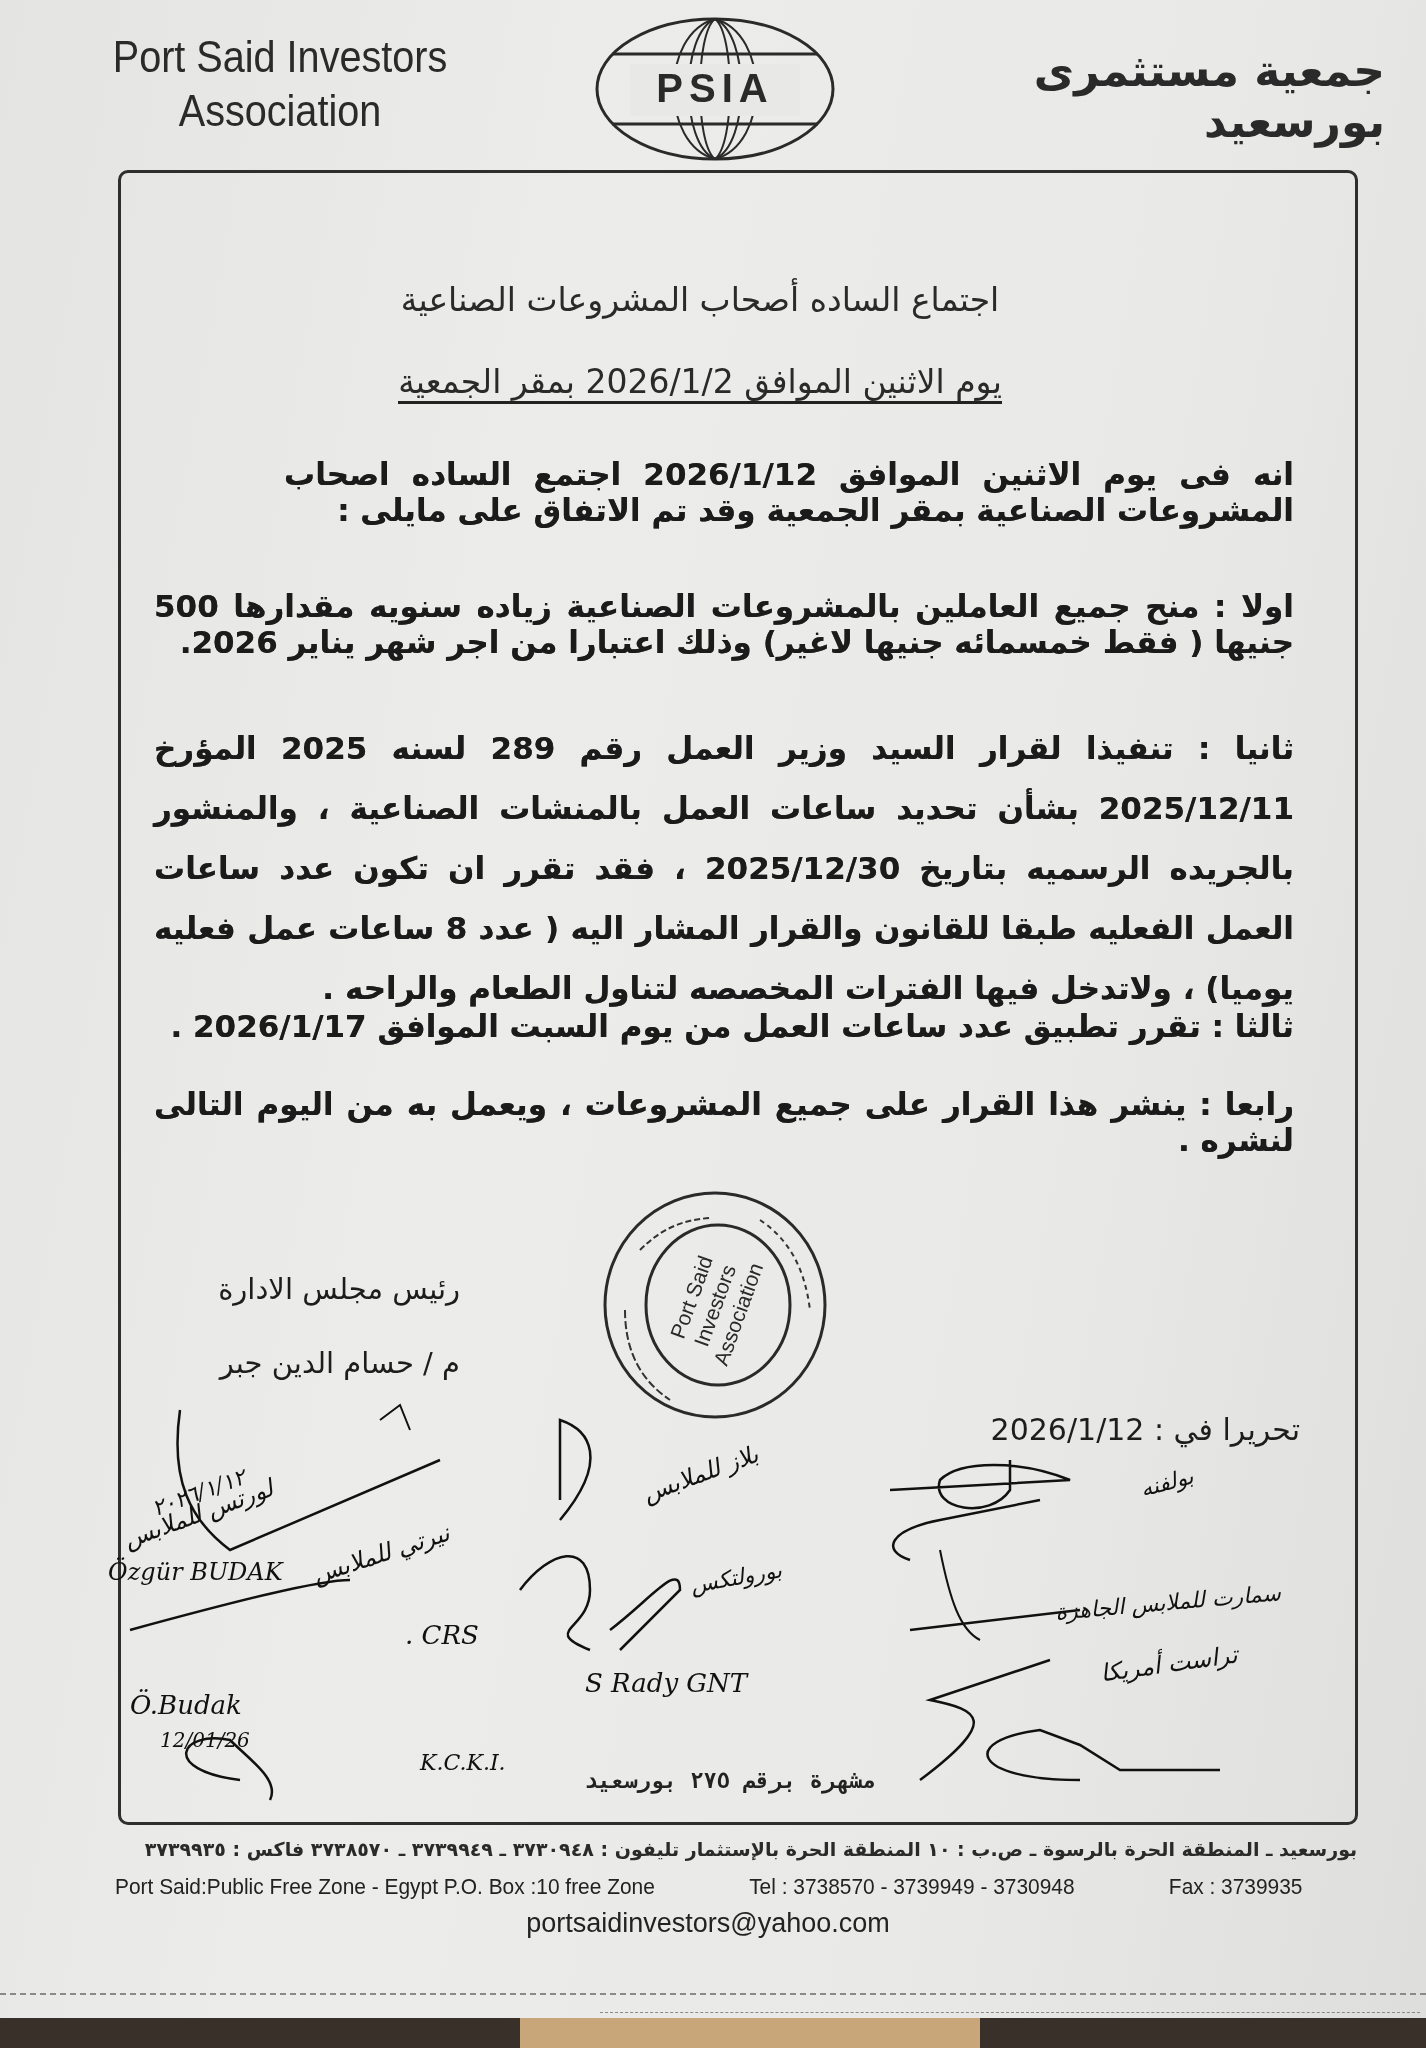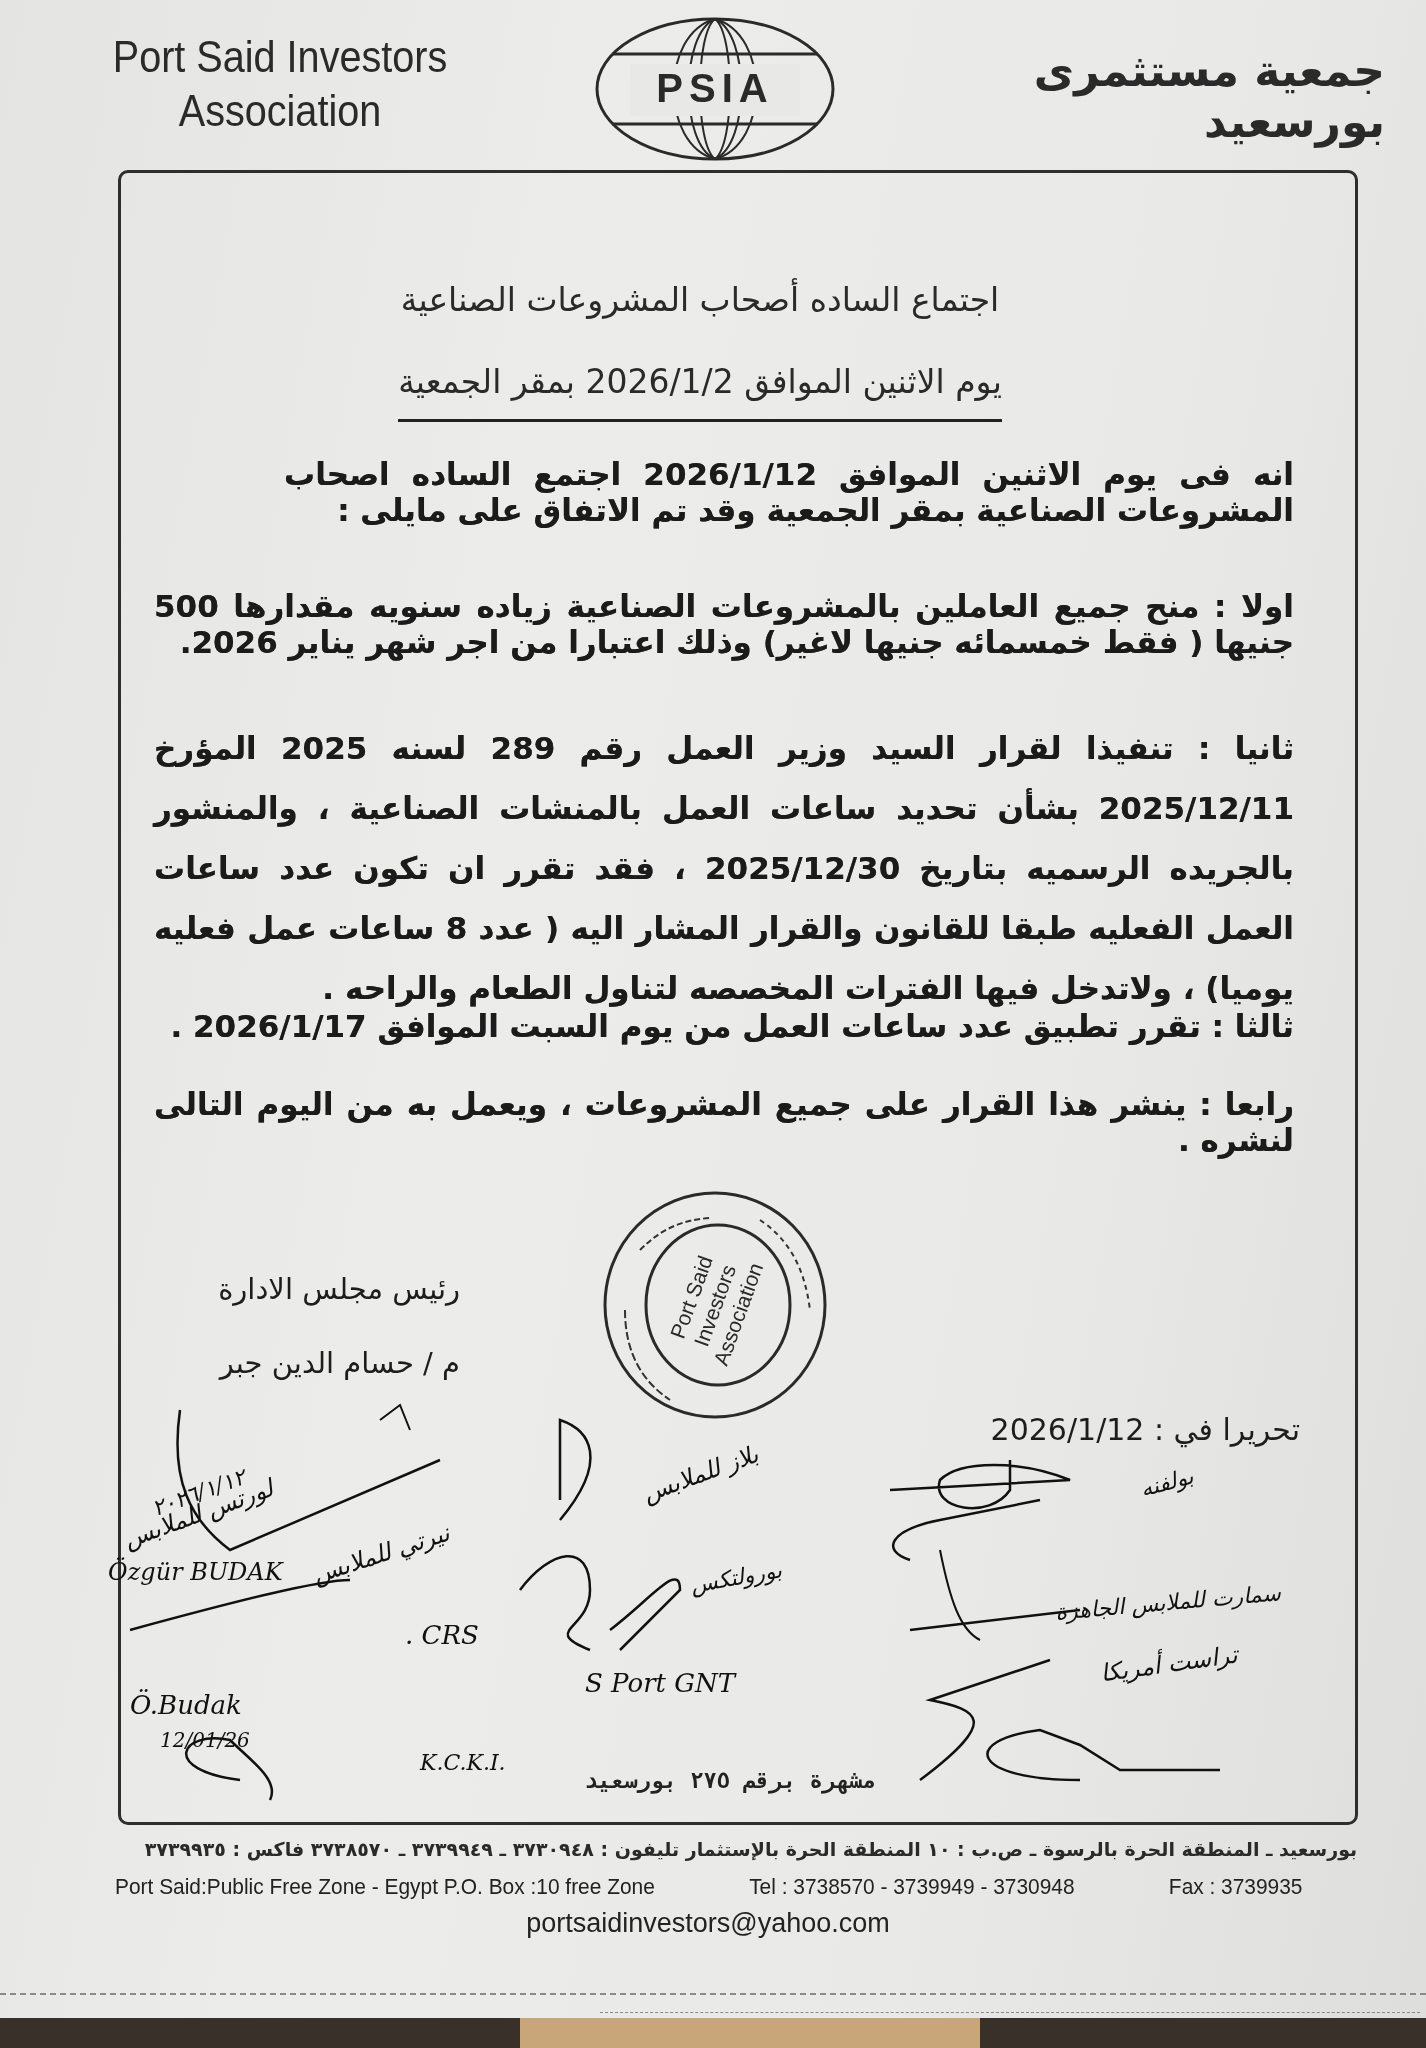--- a/index.html
+++ b/index.html
@@ -41,21 +41,21 @@
 
     .rtl { direction: rtl; unicode-bidi: plaintext; }
     .title1 {
       position:absolute; left:300px; top:280px; width:800px; text-align:center;
       font-size:33px; color:#2a2a2a; direction:rtl;
     }
     .title2 {
       position:absolute; left:300px; top:362px; width:800px; text-align:center;
       font-size:33px; color:#2a2a2a; direction:rtl;
     }
-    .title2 span { border-bottom:3px solid #222; padding-bottom:18px; }
+    .title2 span { border-bottom:3px solid #222; padding-bottom:0; }
 
     .para {
       position:absolute; right:132px; direction:rtl; text-align:justify;
       font-size:31px; line-height:36px; color:#1b1b1b; font-weight:bold;
       text-shadow: 0 0 0.5px #555;
     }
     .p-intro { top:456px; width:1010px; }
     .p-1 { top:588px; width:1140px; }
     .p-2 { top:718px; width:1140px; line-height:60px; }
     .p-3 { top:1008px; width:1140px; }
@@ -192,21 +192,21 @@
   <path d="M930 260 L 810 300 C 860 310, 880 320, 800 380" fill="none" stroke="#111" stroke-width="2.5"></path>
   <path d="M960 380 C 850 380, 840 340, 920 330 L 960 345 L 1000 370 L 1100 370" fill="none" stroke="#111" stroke-width="2.5"></path>
   <path d="M120 380 C 40 370, 60 330, 110 340 C 130 360, 160 380, 150 400" fill="none" stroke="#111" stroke-width="2.5"></path>
 </svg>
 
 <div class="sig" style="left:108px;top:1558px;font-size:24px;">Özgür BUDAK</div>
 <div class="sig" style="left:130px;top:1690px;font-size:26px;">Ö.Budak</div>
 <div class="sig" style="left:160px;top:1728px;font-size:20px;">12/01/26</div>
 <div class="sig" style="left:420px;top:1750px;font-size:22px;">K.C.K.I.</div>
 <div class="sig" style="left:405px;top:1620px;font-size:26px;">. CRS</div>
-<div class="sig" style="left:585px;top:1668px;font-size:26px;">S Port GNT</div>
+<div class="sig" style="left:585px;top:1668px;font-size:26px;">S Rady GNT</div>
 <div class="sig" style="left:150px;top:1480px;font-size:22px;transform:rotate(-20deg);">٢٠٢٦/١/١٢</div>
 <div class="sig rtl" style="left:120px;top:1500px;font-size:24px;transform:rotate(-20deg);">لورتس للملابس</div>
 <div class="sig rtl" style="left:640px;top:1460px;font-size:24px;transform:rotate(-20deg);">بلاز للملابس</div>
 <div class="sig rtl" style="left:690px;top:1565px;font-size:22px;transform:rotate(-10deg);">بورولتكس</div>
 <div class="sig rtl" style="left:310px;top:1540px;font-size:24px;transform:rotate(-18deg);">نيرتي للملابس</div>
 <div class="sig rtl" style="left:1055px;top:1590px;font-size:22px;transform:rotate(-5deg);">سمارت للملابس الجاهزة</div>
 <div class="sig rtl" style="left:1140px;top:1470px;font-size:22px;transform:rotate(-15deg);">بولفنه</div>
 <div class="sig rtl" style="left:1100px;top:1650px;font-size:24px;transform:rotate(-8deg);">تراست أمريكا</div>
 
 <div class="reg-note">مشهرة برقم ٢٧٥ بورسعيد</div>

